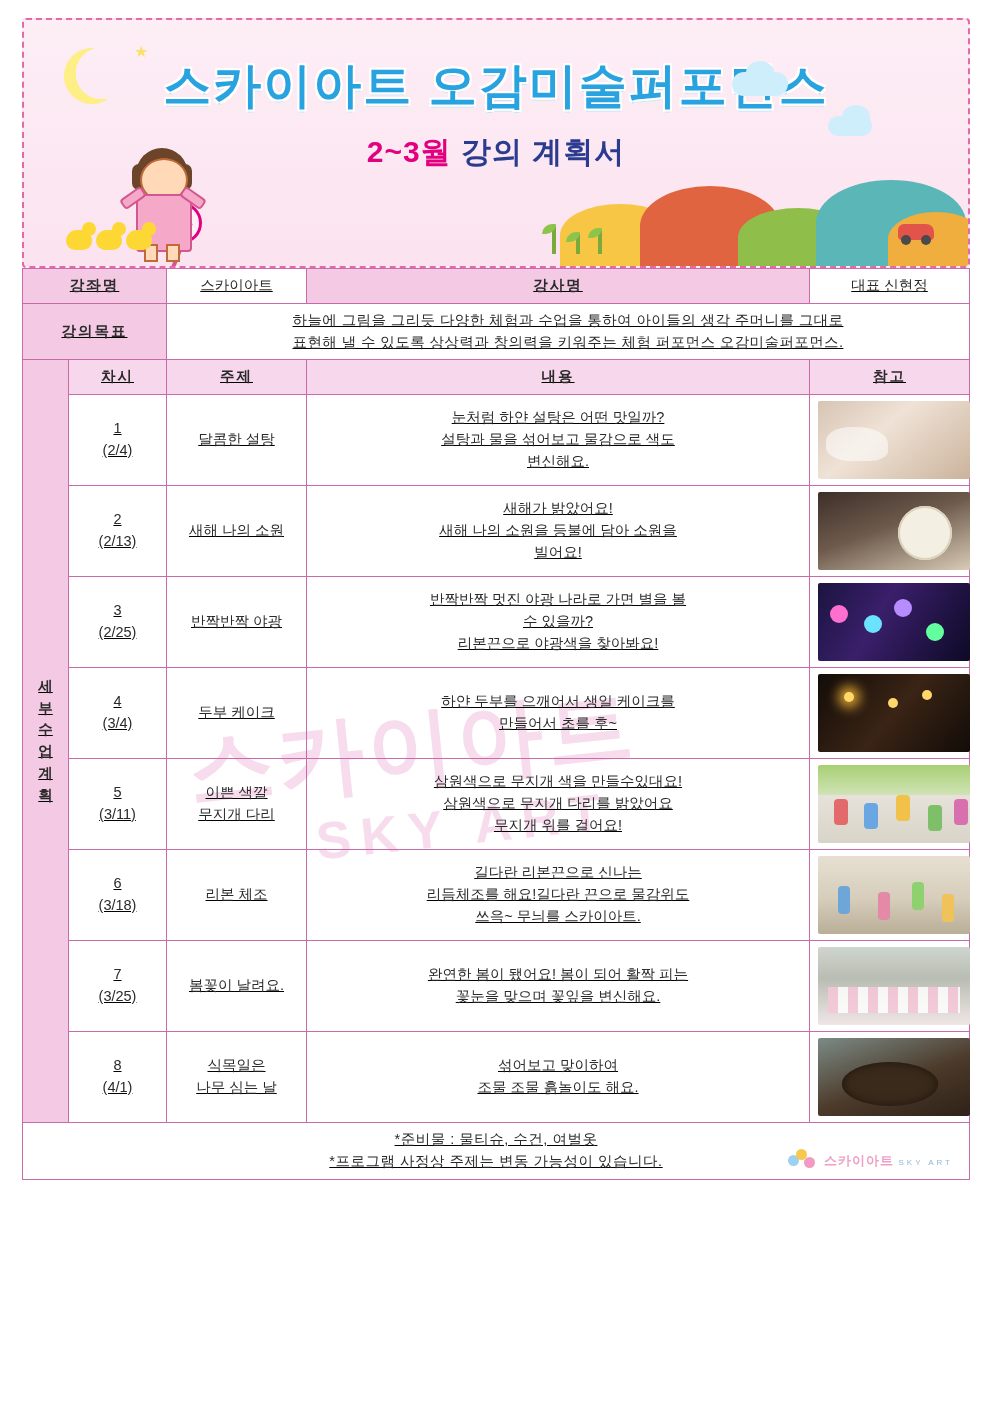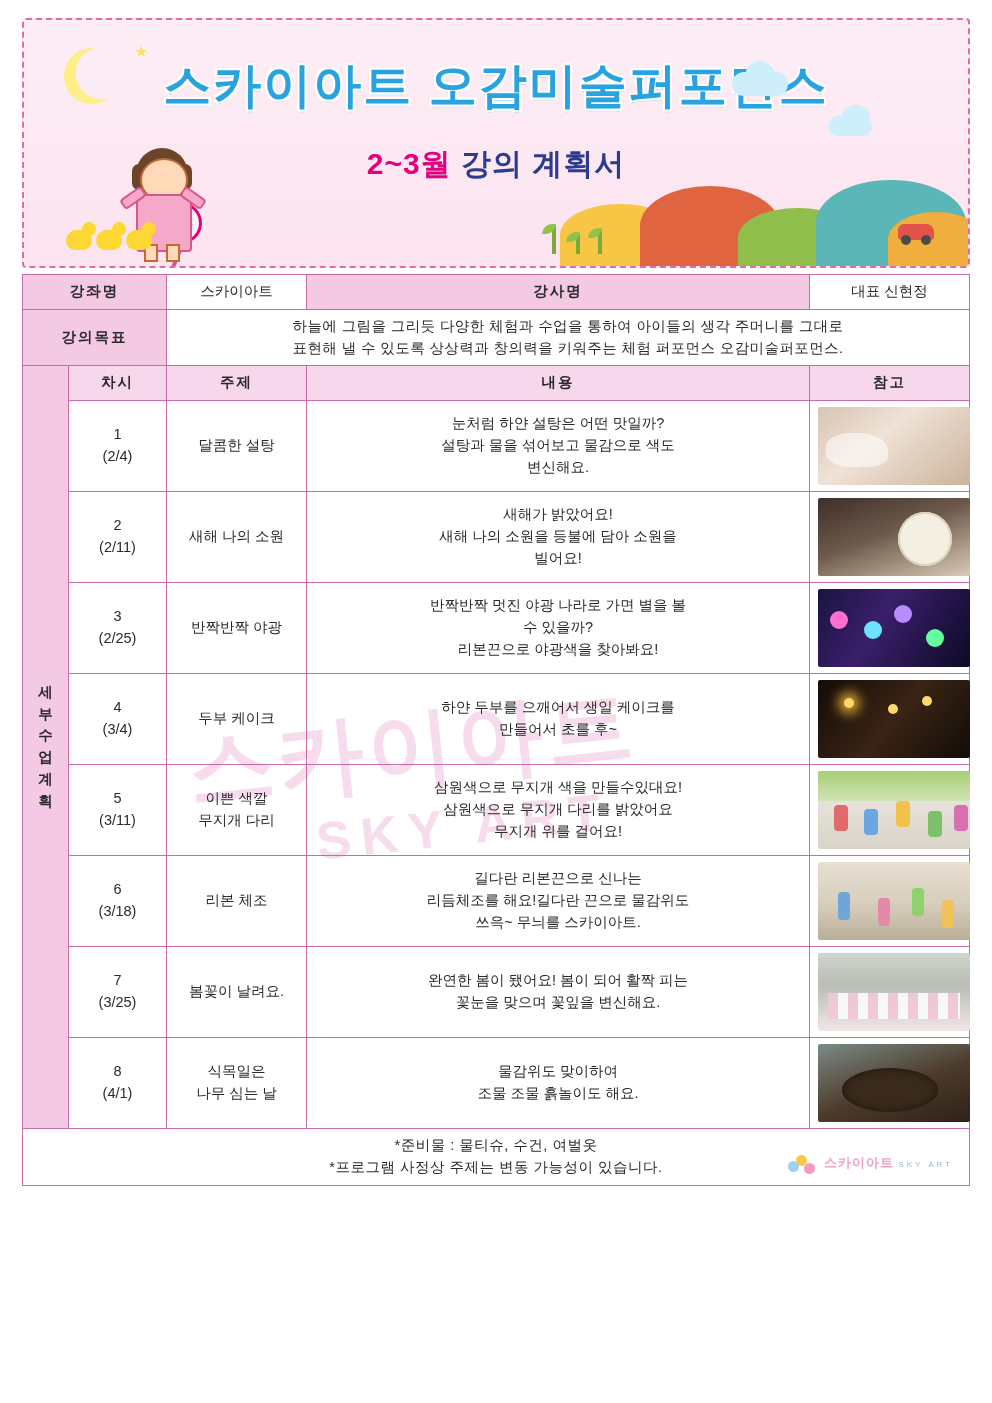--- a/index.html
+++ b/index.html
@@ -40,21 +40,21 @@
   }
   .main-title{
     font-size:48px;letter-spacing:2px;font-weight:bold;
     color:#29a3e0;
     text-shadow:
       -2px -2px 0 #fff, 2px -2px 0 #fff, -2px 2px 0 #fff, 2px 2px 0 #fff,
       0 3px 0 #bfe6f8;
     margin:0;
   }
   .sub-title{
-    margin-top:26px;
+    margin-top:14px;
     font-size:30px;font-weight:bold;letter-spacing:1px;
   }
   .sub-title .pink{color:#e2007f;}
   .sub-title .blue{color:#2b3b8f;}
 
   
   .girl{position:absolute;left:92px;top:120px;width:96px;height:118px;}
   .girl .head{position:absolute;left:24px;top:18px;width:44px;height:40px;border-radius:50%;background:#ffd9b8;border:2px solid #c06a3a;}
   .girl .hair{position:absolute;left:20px;top:8px;width:52px;height:28px;border-radius:26px 26px 0 0;background:#6b4429;}
   .girl .hair2{position:absolute;left:16px;top:24px;width:14px;height:26px;border-radius:8px;background:#6b4429;}
@@ -86,22 +86,23 @@
   .sprout:after{content:"";position:absolute;left:-10px;top:-2px;width:14px;height:10px;border-radius:10px 0 10px 0;background:#8fc44c;}
   .s1{right:412px;} .s2{right:388px;height:20px;} .s3{right:366px;height:24px;}
   .car{position:absolute;right:34px;bottom:26px;width:36px;height:16px;background:#e2544a;border-radius:6px 8px 4px 4px;}
   .car:before,.car:after{content:"";position:absolute;bottom:-5px;width:10px;height:10px;border-radius:50%;background:#4a4a4a;}
   .car:before{left:3px;} .car:after{right:3px;}
 
   
   table.plan{
     width:100%;
     border-collapse:collapse;
-    margin-top:6px;
+    margin-top:0;
     table-layout:fixed;
+    text-decoration:underline;
   }
   table.plan td{
     border:1px solid #c96bab;
     padding:6px 8px;
     font-size:14.5px;
     color:#2a2a2a;
     vertical-align:middle;
     text-align:center;
     line-height:1.5;
   }
@@ -165,21 +166,21 @@
   .notes{
     text-align:left;
     padding:12px 14px 14px 14px;
     line-height:2.1;
     font-size:15px;
     position:relative;
   }
   .notes div{letter-spacing:.5px;}
   .logo{
     position:absolute;right:16px;bottom:10px;
-    display:flex;align-items:flex-start;gap:6px;
+    display:flex;align-items:flex-end;gap:6px;
   }
   .logo .dots{position:relative;width:30px;height:20px;}
   .logo .dots i{position:absolute;width:11px;height:11px;border-radius:50%;display:block;}
   .logo .d1{left:0;top:6px;background:#9ed0f0;}
   .logo .d2{left:8px;top:0;background:#f6c84c;}
   .logo .d3{left:16px;top:8px;background:#f29ac2;}
   .logo .txt{line-height:1.05;text-align:left;}
   .logo .t1{font-size:13px;font-weight:bold;color:#f0a0c6;letter-spacing:1px;}
   .logo .t2{font-size:8px;color:#8fb8d8;letter-spacing:3px;}
 
@@ -301,21 +302,21 @@
           <div>변신해요.</div>
         </td>
         <td class="photo">
           <div class="thumb ph1"></div>
         </td>
       </tr>
 
       <tr>
         <td class="cell-no">
           <div>2</div>
-            <div>(2/11)</div>
+            <div>(2/13)</div>
         </td>
         <td>새해 나의 소원</td>
         <td class="cell-content">
           <div>새해가 밝았어요!</div>
           <div>새해 나의 소원을 등불에 담아 소원을</div>
           <div>빌어요!</div>
         </td>
         <td class="photo">
           <div class="thumb ph2"></div>
         </td>
@@ -405,21 +406,21 @@
       <tr>
         <td class="cell-no">
           <div>8</div>
             <div>(4/1)</div>
         </td>
         <td>
           <div>식목일은</div>
           <div>나무 심는 날</div>
         </td>
         <td class="cell-content">
-          <div>물감위도 맞이하여</div>
+          <div>섞어보고 맞이하여</div>
           <div>조물 조물 흙놀이도 해요.</div>
         </td>
         <td class="photo">
           <div class="thumb ph8"></div>
         </td>
       </tr>
 
       <tr>
         <td class="notes" colspan="5">
           <div>*준비물 : 물티슈, 수건, 여벌옷</div>

